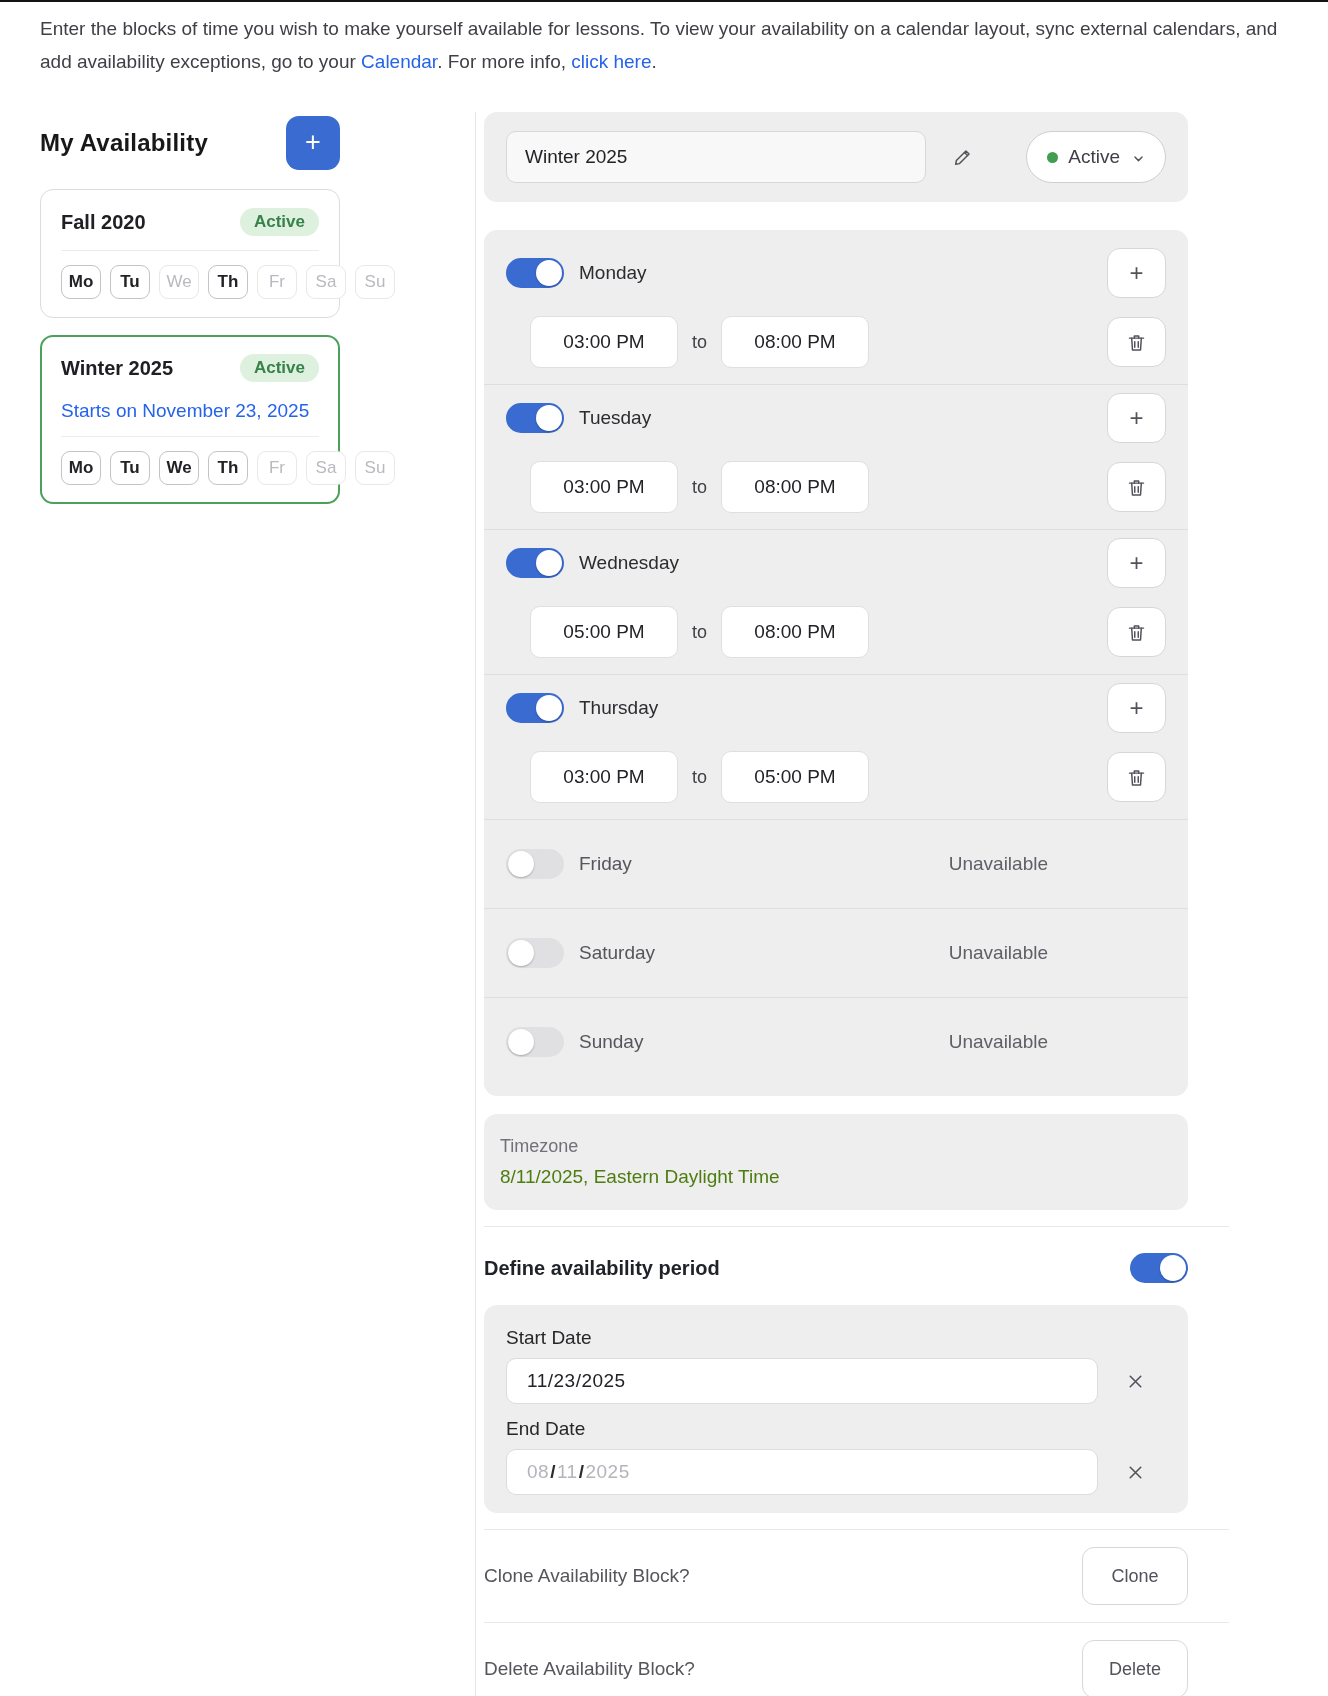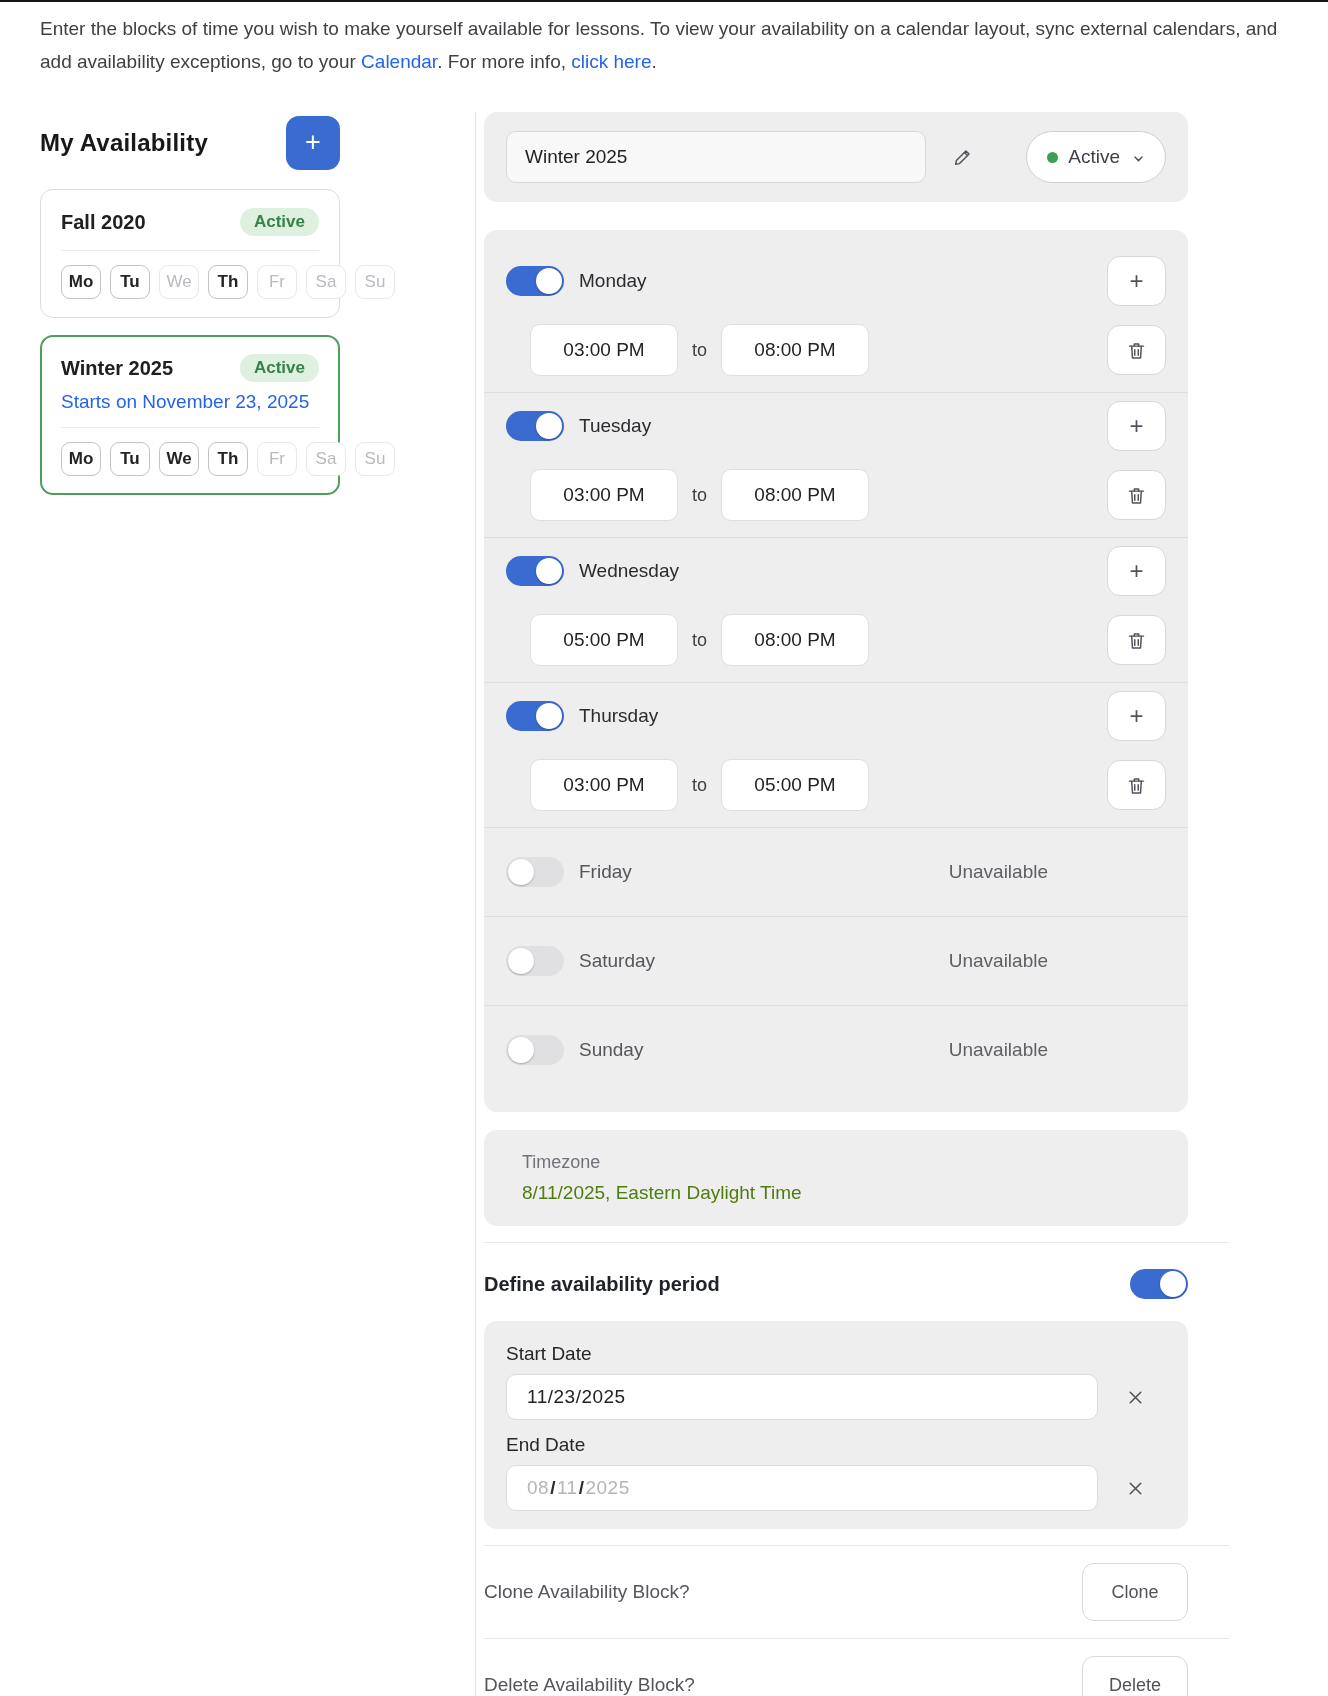--- a/index.html
+++ b/index.html
@@ -16,21 +16,21 @@
   .sidebar{position:absolute;left:40px;top:112px;width:300px;}
   .sidebar-head{display:flex;align-items:center;justify-content:space-between;height:58px;}
   .sidebar-head h2{margin:0;font-size:24px;font-weight:700;color:#18181b;letter-spacing:.2px;}
   .add-btn{width:54px;height:54px;border:none;border-radius:13px;background:#3a6bd0;color:#fff;
     font-size:27px;line-height:1;cursor:pointer;display:flex;align-items:center;justify-content:center;padding-bottom:3px;}
   .card{background:#fff;border:1px solid #dcdcde;border-radius:13px;padding:18px 20px;margin-top:17px;cursor:pointer;}
   .card.selected{border:2px solid #4ca05a;padding:17px 19px;}
   .card-head{display:flex;align-items:center;justify-content:space-between;}
   .card-title{font-size:20px;font-weight:600;color:#202024;}
   .badge{background:#ddf1de;color:#38814b;font-size:17px;font-weight:600;border-radius:999px;padding:4px 14px;}
-  .starts{margin-top:9px;font-size:19px;color:#2563eb;}
+  .starts{margin-top:18px;font-size:19px;color:#2563eb;}
   .card-div{border-top:1px solid #ececee;margin-top:14px;}
   .chips{display:flex;gap:9px;margin-top:14px;}
   .chip{min-width:40px;height:34px;padding:0 5px;box-sizing:border-box;border-radius:9px;
     display:flex;align-items:center;justify-content:center;font-size:17px;
     border:1.5px solid #e8e8ea;color:#b9b9bf;background:#fff;}
   .chip.on{border:1.5px solid #c3c3c8;color:#232327;font-weight:600;}
 
   
   .main{position:absolute;left:475px;top:110px;width:745px;border-left:1px solid #e4e4e6;
     padding-left:8px;box-sizing:content-box;min-height:1586px;}
@@ -39,40 +39,40 @@
   .name-input{width:420px;height:52px;background:#f8f8f8;border:1px solid #d8d8da;border-radius:10px;
     padding:0 18px;font-size:19px;color:#232327;font-family:inherit;box-sizing:border-box;outline:none;}
   .pencil{color:#52525b;margin:0 22px 0 26px;display:flex;cursor:pointer;}
   .status-pill{height:52px;margin-left:auto;background:#fff;border:1px solid #cfcfd3;border-radius:999px;
     display:flex;align-items:center;gap:10px;padding:0 18px 0 20px;font-size:19px;color:#3f3f46;
     font-family:inherit;cursor:pointer;}
   .dot{width:11px;height:11px;border-radius:50%;background:#3f9e4f;}
   .chev{color:#52525b;display:flex;margin-top:2px;}
 
   
-  .days-panel{padding:18px 0;margin-bottom:18px;}
+  .days-panel{padding:10px 0;margin-bottom:18px;}
   .toggle-row{height:66px;display:flex;align-items:center;padding:0 22px;}
   .time-row{height:72px;display:flex;align-items:center;padding:0 22px 6px 46px;}
   .row-div{border-top:1px solid #dedee0;}
   .day-label{font-size:19px;color:#2b2b30;margin-left:15px;}
   .day-label.off{color:#55555c;}
   .unavailable{margin-left:auto;margin-right:118px;font-size:19px;color:#5f5f66;}
   .toggle{width:58px;height:30px;border-radius:15px;background:#e0e0e2;position:relative;cursor:pointer;flex:0 0 auto;}
   .toggle .knob{width:26px;height:26px;border-radius:50%;background:#fff;position:absolute;top:2px;left:2px;
     box-shadow:0 1px 2px rgba(0,0,0,.25);}
   .toggle.on{background:#3a6bd0;}
   .toggle.on .knob{left:30px;}
   .time-input{width:148px;height:52px;background:#fff;border:1px solid #dfdfe1;border-radius:10px;
     text-align:center;font-size:19px;color:#232327;font-family:inherit;box-sizing:border-box;outline:none;}
   .to-label{margin:0 14px;font-size:18px;color:#3f3f46;}
   .sq-btn{width:59px;height:50px;background:#fff;border:1px solid #d7d7d9;border-radius:13px;margin-left:auto;
     display:flex;align-items:center;justify-content:center;color:#52525b;font-size:24px;font-family:inherit;cursor:pointer;flex:0 0 auto;}
 
   
-  .tz-panel{padding:20px 38px;}
+  .tz-panel{padding:20px 16px;}
   .tz-label{font-size:18px;color:#71717a;line-height:24px;}
   .tz-value{font-size:19px;color:#4d7c0f;line-height:26px;margin-top:6px;}
 
   .hdiv{border-top:1px solid #e8e8ea;width:745px;margin-top:16px;}
 
   
   .period-head{display:flex;align-items:center;justify-content:space-between;width:704px;margin-top:26px;}
   .period-head h3{margin:0;font-size:20px;font-weight:700;color:#1f2329;}
   .period-panel{margin-top:22px;padding:18px 22px;}
   .field-label{font-size:19px;color:#27272a;line-height:22px;margin-top:14px;}

